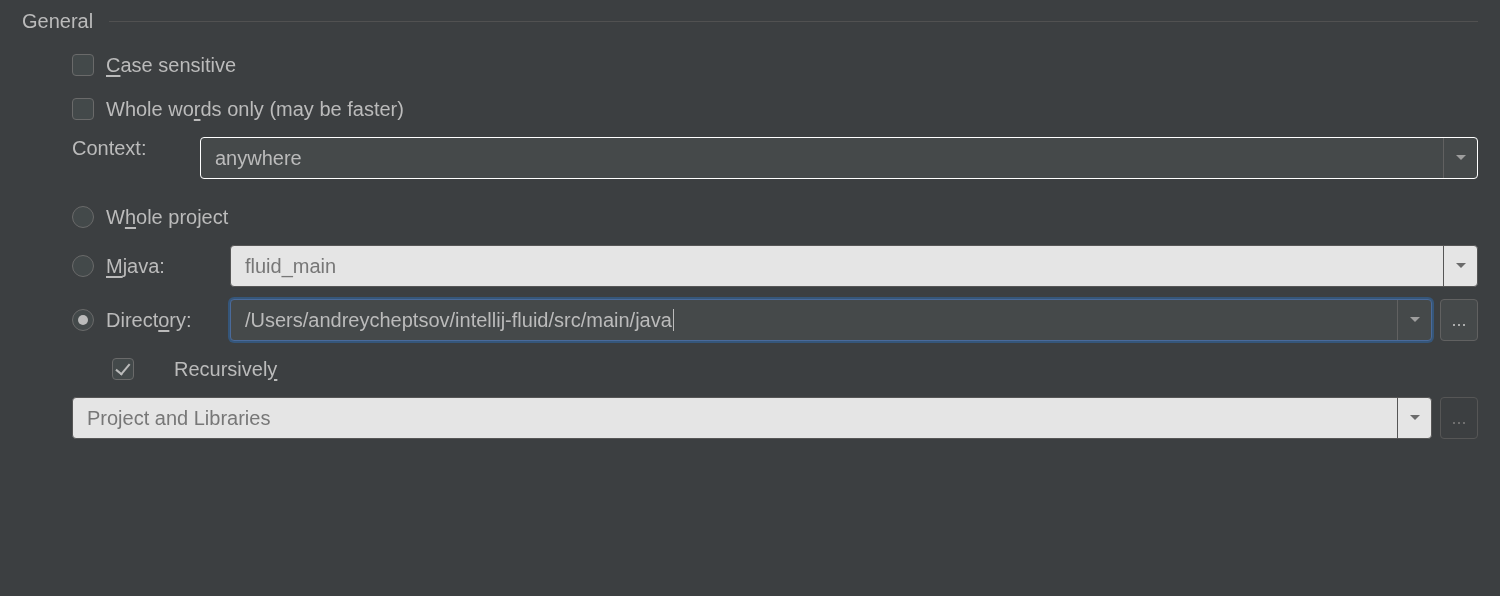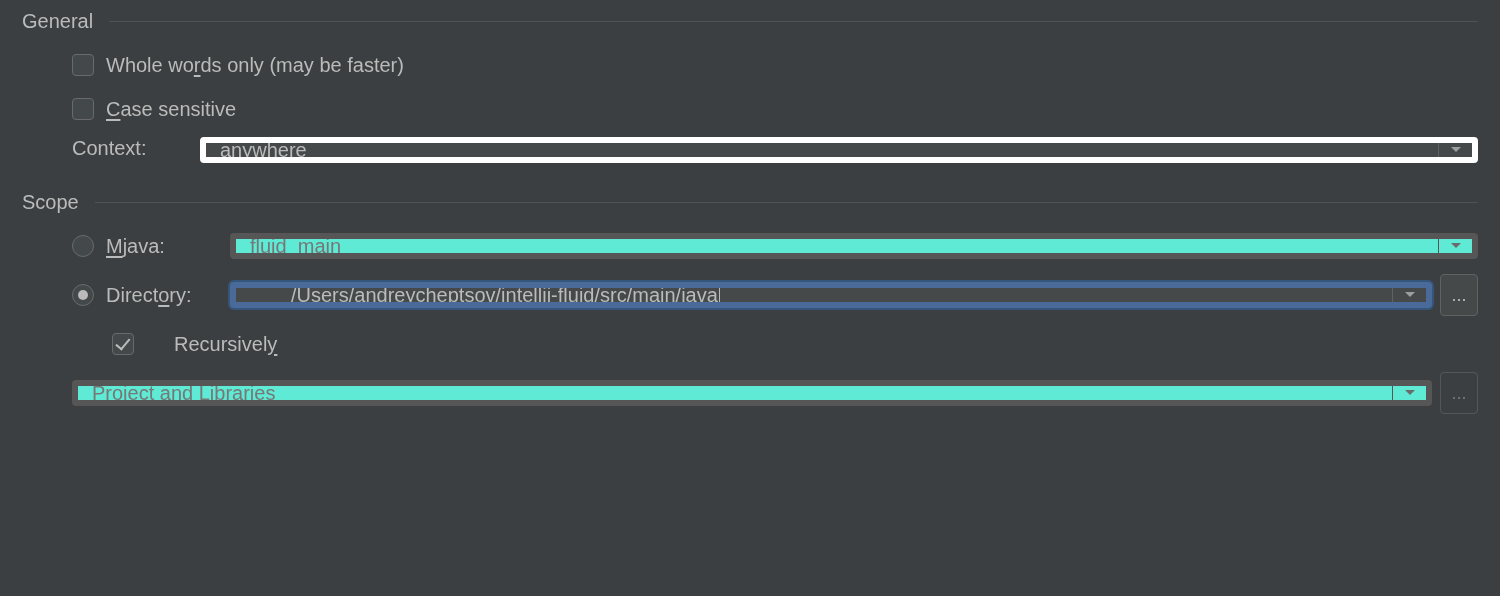--- a/index.html
+++ b/index.html
@@ -82,28 +82,28 @@
   .ctx-row { align-items: flex-start; }
   .ctx-label {
     width: 128px;
     display: flex;
     align-items: center;
   }
   .combo, .txtcombo {
     flex: 1;
     display: flex;
     align-items: stretch;
-    border: 6px solid #ffffff;
+    border: 1px solid #ffffff;
     border-radius: 4px;
     background: #45494a;
-    height: 26px;
+    height: 42px;
     overflow: hidden;
   }
   .combo.disabled, .txtcombo.disabled {
-    background: #5eead4;
+    background: #e5e5e5;
     border-color: #565656;
   }
   .combo .val, .txtcombo .val {
     flex: 1;
     display: flex;
     align-items: center;
     padding: 0 14px;
     color: #bbbbbb;
   }
   .combo.disabled .val, .txtcombo.disabled .val { color: #777777; }
@@ -112,21 +112,20 @@
     display: flex;
     align-items: center;
     justify-content: center;
     border-left: 1px solid #616161;
   }
   .combo.disabled .caret, .txtcombo.disabled .caret { border-left-color: #565656; }
   .caret svg { display: block; }
   .txtcombo.focused {
     border-color: #4a6a9a;
     box-shadow: 0 0 0 2px #35567a;
-    padding-left: 41px;
   }
   .scope-row { align-items: center; }
   .scope-label {
     width: 158px;
     display: flex;
     align-items: center;
   }
   .scope-radio-label { display: flex; align-items: center; }
   .sqbtn {
     width: 38px; height: 42px;
@@ -159,51 +158,55 @@
 
   <div class="group">
     <div class="group-header">
       <span class="group-title">General</span>
       <div class="group-line"></div>
     </div>
 
     <div class="row">
       <span class="chk"></span>
       <span class="label-col">
-        <span>Whole wo</span><span class="mn">r</span><span>ds only (may be faster)</span>
+        <span class="mn">C</span><span>ase sensitive</span>
       </span>
     </div>
 
     <div class="row">
       <span class="chk"></span>
       <span class="label-col">
-        <span class="mn">C</span><span>ase sensitive</span>
+        <span>Whole wo</span><span class="mn">r</span><span>ds only (may be faster)</span>
       </span>
     </div>
 
 
     <div class="row ctx-row">
       <span class="ctx-label">Context:</span>
       <div class="combo">
         <span class="val">anywhere</span>
         <span class="caret">
           <svg width="12" height="8" viewBox="0 0 12 8">
               <path class="caret-path" d="M1 1 L6 6 L11 1 Z"></path>
             </svg>
         </span>
       </div>
     </div>
   </div>
 
   <div class="group">
-    <div class="group-header">
-      <span class="group-title">Scope</span>
-      <div class="group-line"></div>
-    </div>
-
+
+    <div class="row scope-row">
+      <span class="scope-label scope-radio-label">
+        <span class="radio"></span>
+        <span>
+          <span>W</span><span class="mn">h</span><span>ole project</span>
+        </span>
+      </span>
+    </div>
 
     <div class="row scope-row">
       <span class="scope-label scope-radio-label">
         <span class="radio"></span>
         <span>
           <span class="mn">M</span><span>java:</span>
         </span>
       </span>
       <div class="combo disabled">
         <span class="val">fluid_main</span>

